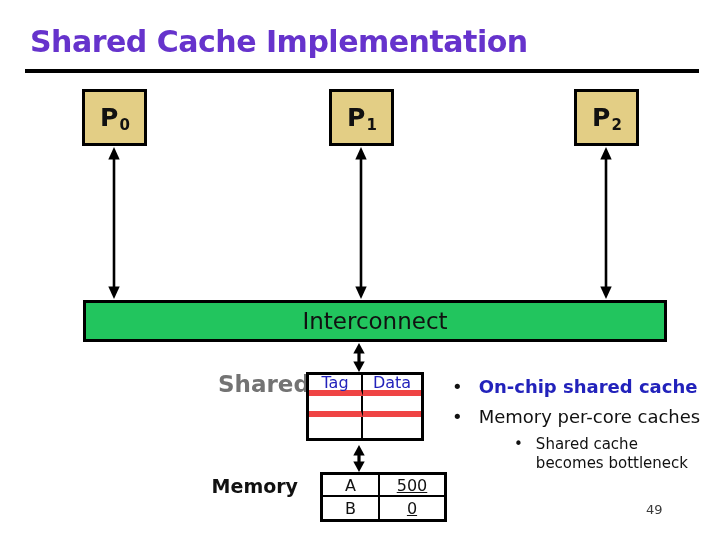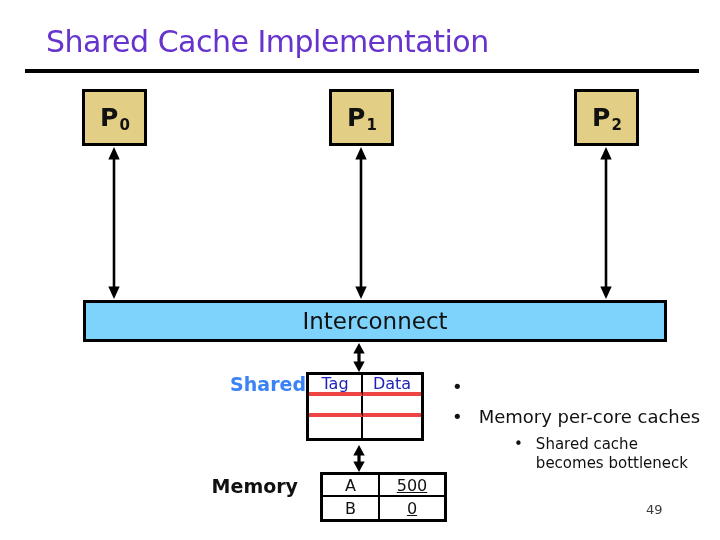--- a/index.html
+++ b/index.html
@@ -6,61 +6,62 @@
   *{box-sizing:border-box;}
   .slide{
     position:relative;
     width:720px;height:540px;
     background:#ffffff;
     font-family:"DejaVu Sans","Liberation Sans",sans-serif;
     overflow:hidden;
     margin:0 auto;
   }
   .title{
-    position:absolute;left:46px;top:24px;
+    position:absolute;left:30px;top:24px;
     font-size:30px;line-height:36px;
     color:#6633cc;letter-spacing:-0.5px;
     white-space:nowrap;
+    font-weight:bold;
   }
   .title-rule{
     position:absolute;left:25px;top:69px;width:674px;height:4px;
     background:#000;
   }
   .pbox{
     position:absolute;top:89px;width:65px;height:57px;
     background:#e3ce85;border:3px solid #000;
     display:flex;align-items:center;justify-content:center;
   }
   .pbox-0{left:82px;}
   .pbox-1{left:329px;}
   .pbox-2{left:574px;}
   .p-main{font-size:25px;font-weight:bold;color:#111;}
   .p-sub{font-size:15px;font-weight:bold;color:#111;position:relative;top:7px;left:1px;}
   .svg-overlay{position:absolute;left:0;top:0;width:720px;height:540px;}
   .interconnect{
     position:absolute;left:83px;top:300px;width:584px;height:42px;
-    background:#7dd3fc;border:3px solid #000;
+    background:#22c55e;border:3px solid #000;
     display:flex;align-items:center;justify-content:center;
     font-size:23px;color:#111;
   }
   .sc-label{
     position:absolute;left:218px;top:373px;width:88px;
     text-align:right;
-    font-size:19px;line-height:23px;font-weight:bold;color:#3b82f6;
+    font-size:23px;line-height:23px;font-weight:bold;color:#737373;
   }
   .cache-table{
     position:absolute;left:306px;top:372px;
     display:grid;
     grid-template-columns:54px 58px;
     grid-auto-rows:21px;
     border:3px solid #000;
     background:#fff;
   }
   .cache-table .cell{
-    border-right:2px solid #000;border-bottom:4px solid #ef4444;
+    border-right:2px solid #000;border-bottom:6px solid #ef4444;
     display:flex;align-items:center;justify-content:center;
     font-size:16px;
   }
   .cache-table .cell.last-col{border-right:none;}
   .cache-table .cell.last-row{border-bottom:none;}
   .cache-table .hdr{color:#2222bb;}
   .mem-label{
     position:absolute;left:200px;top:475px;width:98px;
     text-align:right;
     font-size:19px;line-height:23px;font-weight:bold;color:#111;
@@ -163,20 +164,21 @@
 
   <div class="mem-table">
     <div class="cell">A</div>
     <div class="cell last-col">500</div>
     <div class="cell last-row">B</div>
     <div class="cell last-col last-row">0</div>
   </div>
 
   <div class="bullet-row bullet-1">
     <span class="bullet-dot">•</span>
+    <span class="bullet-text">On-chip shared cache</span>
   </div>
   <div class="bullet-row bullet-2">
     <span class="bullet-dot">•</span>
     <span class="bullet-text">Memory per-core caches</span>
   </div>
   <div class="bullet-row bullet-sub">
     <span class="bullet-dot">•</span>
     <span class="bullet-text">Shared cache becomes bottleneck</span>
   </div>
 

